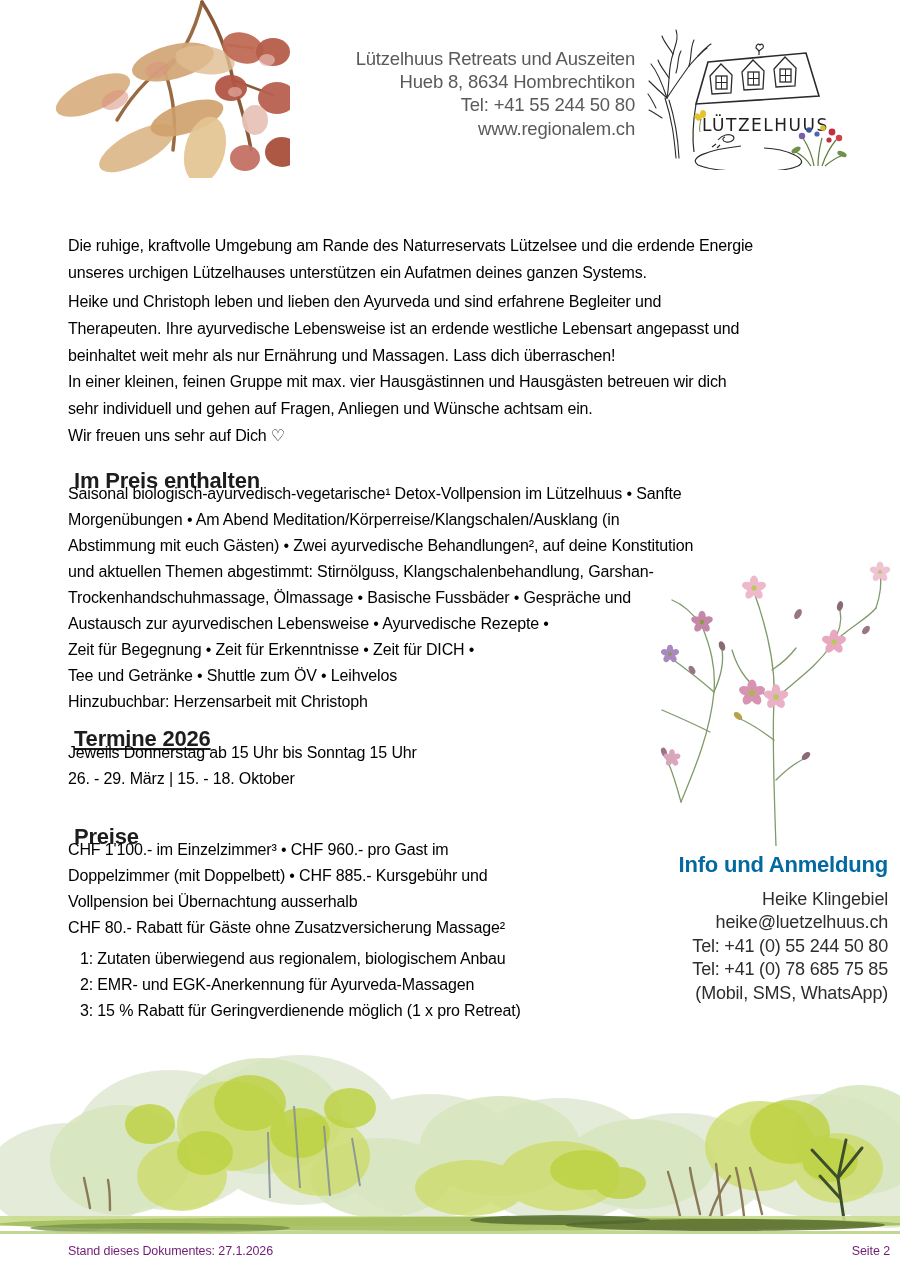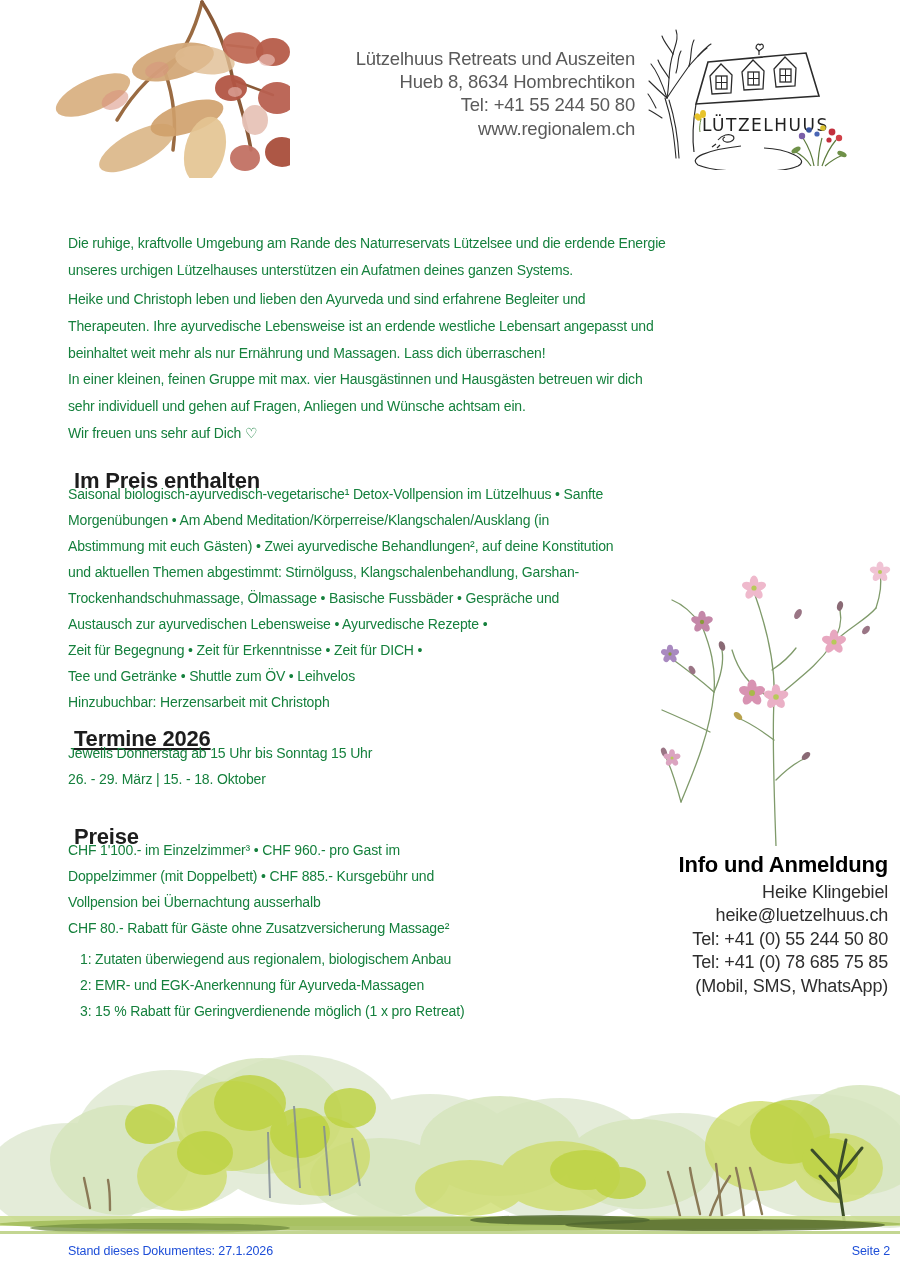--- a/index.html
+++ b/index.html
@@ -9,44 +9,44 @@
   }
   .pre{white-space:pre-line;}
   
   .leaves{position:absolute;left:55px;top:0;}
   .address{
     position:absolute;left:300px;top:47px;width:335px;text-align:right;
     font-size:18.5px;line-height:23.2px;color:#5a5a5a;letter-spacing:-0.2px;
   }
   .logo{position:absolute;left:646px;top:18px;}
   
-  .tblock{position:absolute;left:68px;width:790px;font-size:14px;line-height:27px;letter-spacing:-0.15px;color:#15803d;}
+  .tblock{position:absolute;left:68px;width:790px;font-size:16px;line-height:27px;letter-spacing:-0.15px;color:#000000;}
   .tblock.tight{line-height:26px;}
   .p1{top:216px;} .p2{top:272px;} .p3{top:352px;} .p4{top:406px;}
   .h2{
     position:absolute;left:68px;font-size:22px;font-weight:700;color:#1d1d1d;
     letter-spacing:-0.2px;line-height:26px;margin-left:6px;
   }
   .h-included{top:450px;} .included-lines{top:481px;}
   .h-dates{top:708px;text-decoration:underline;} .dates-lines{top:740px;}
   .h-prices{top:806px;} .prices-lines{top:837px;width:560px;}
   .footnotes{top:946px;width:560px;margin-left:12px;}
   
   .contact{
     position:absolute;right:60px;top:852px;width:320px;text-align:right;color:#2e2e2e;
   }
-  .contact .ctitle{font-size:22px;font-weight:700;color:#000000;letter-spacing:-0.2px;margin-bottom:3px;}
+  .contact .ctitle{font-size:22px;font-weight:700;color:#0369a1;letter-spacing:-0.2px;margin-bottom:10px;}
   .contact .clines{font-size:18px;line-height:23.4px;letter-spacing:-0.2px;}
   
   .flowers{position:absolute;left:626px;top:550px;}
   .forest{position:absolute;left:0;top:1048px;}
   
   .footer{
     position:absolute;left:68px;right:58px;top:1244px;display:flex;justify-content:space-between;
-    font-size:12.5px;color:#1d4ed8;letter-spacing:-0.1px;
+    font-size:12.5px;color:#701a75;letter-spacing:-0.1px;
   }
 </style>
 </head>
 <body>
 
 <div class="page">
 
   <svg class="leaves" width="235" height="178" viewBox="0 0 235 178">
     <g stroke="#9a6b42" stroke-width="3.5" fill="none" stroke-linecap="round">
       <path d="M147,2 C140,30 128,55 110,72"></path>

